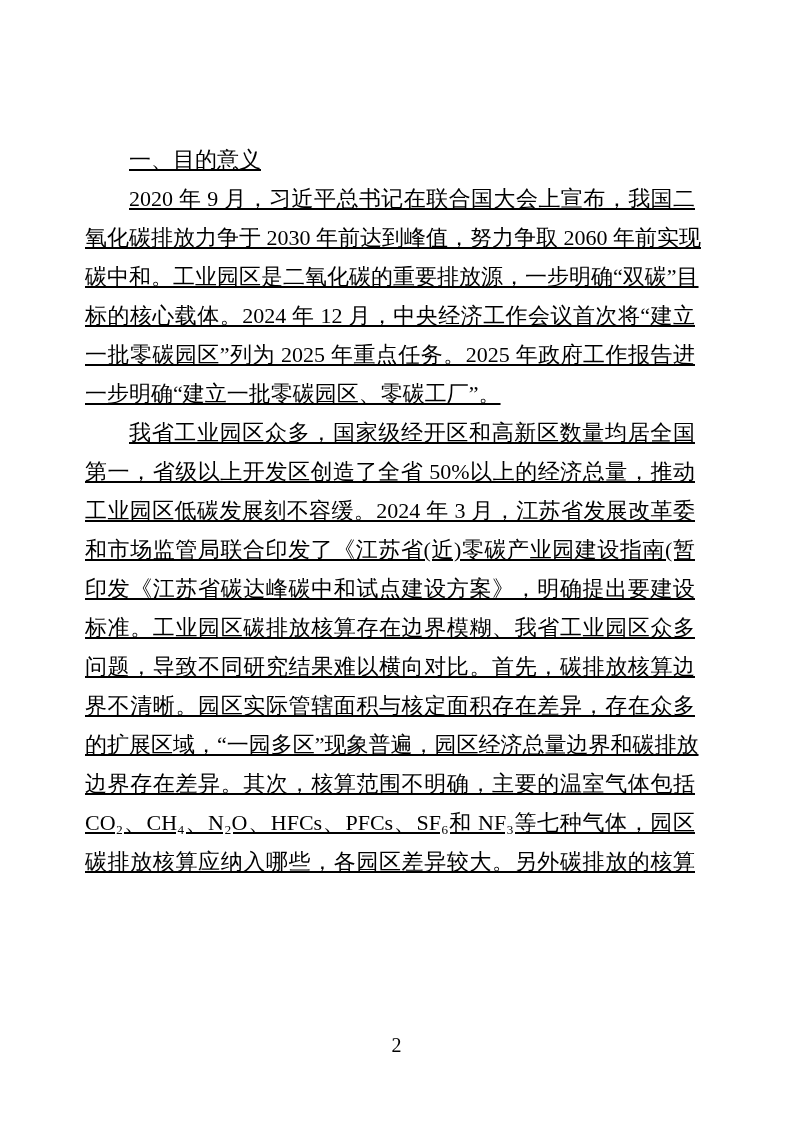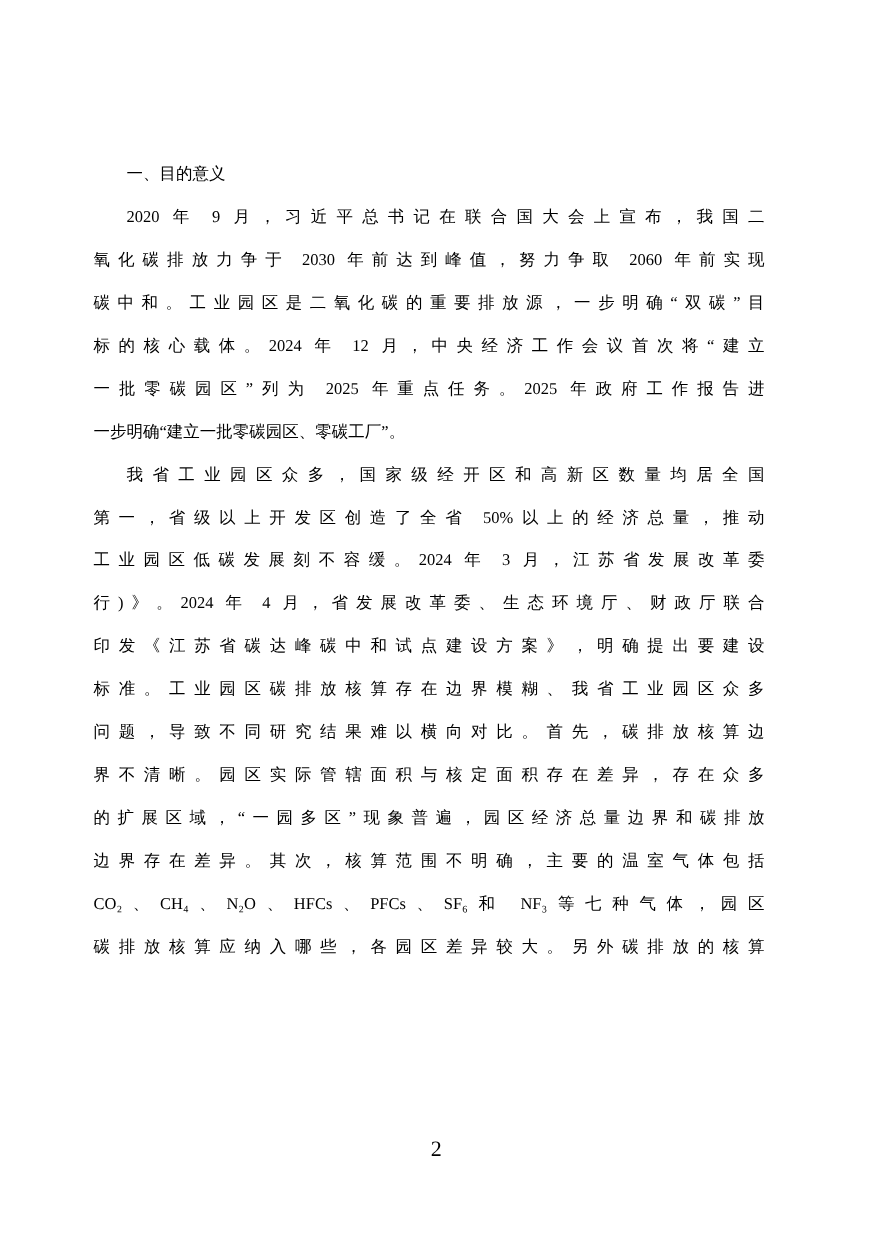--- a/index.html
+++ b/index.html
@@ -18,25 +18,26 @@
   }
   .doc-body {
     position: absolute;
     left: 85px;
     top: 140px;
     width: 610px;
   }
   .line {
     height: 39px;
     line-height: 39px;
-    font-size: 15px;
+    font-size: 22px;
     white-space: nowrap;
     text-align: justify;
     text-align-last: justify;
     color: #000000;
+    text-decoration: underline;
   }
   .line.first {
     text-indent: 2em;
   }
   .line.para-end {
     text-align-last: left;
   }
   .heading {
     font-weight: normal;
   }
@@ -63,21 +64,21 @@
     <div class="line first">2020 年 9 月，习近平总书记在联合国大会上宣布，我国二</div>
     <div class="line">氧化碳排放力争于 2030 年前达到峰值，努力争取 2060 年前实现</div>
     <div class="line">碳中和。工业园区是二氧化碳的重要排放源，一步明确“双碳”目</div>
     <div class="line">标的核心载体。2024 年 12 月，中央经济工作会议首次将“建立</div>
     <div class="line">一批零碳园区”列为 2025 年重点任务。2025 年政府工作报告进</div>
     <div class="line para-end">一步明确“建立一批零碳园区、零碳工厂”。</div>
 
     <div class="line first">我省工业园区众多，国家级经开区和高新区数量均居全国</div>
     <div class="line">第一，省级以上开发区创造了全省 50%以上的经济总量，推动</div>
     <div class="line">工业园区低碳发展刻不容缓。2024 年 3 月，江苏省发展改革委</div>
-    <div class="line">行)》。2024 年 4 月，省发展改革委、生态环境厅、财政厅联合</div>
+    <div class="line">和市场监管局联合印发了《江苏省(近)零碳产业园建设指南(暂</div>
     <div class="line">印发《江苏省碳达峰碳中和试点建设方案》，明确提出要建设</div>
 
     <div class="line">标准。工业园区碳排放核算存在边界模糊、我省工业园区众多</div>
     <div class="line">问题，导致不同研究结果难以横向对比。首先，碳排放核算边</div>
     <div class="line">界不清晰。园区实际管辖面积与核定面积存在差异，存在众多</div>
     <div class="line">的扩展区域，“一园多区”现象普遍，园区经济总量边界和碳排放</div>
     <div class="line">边界存在差异。其次，核算范围不明确，主要的温室气体包括</div>
     <div class="line">CO₂、CH₄、N₂O、HFCs、PFCs、SF₆和 NF₃等七种气体，园区</div>
     <div class="line">碳排放核算应纳入哪些，各园区差异较大。另外碳排放的核算</div>
 

